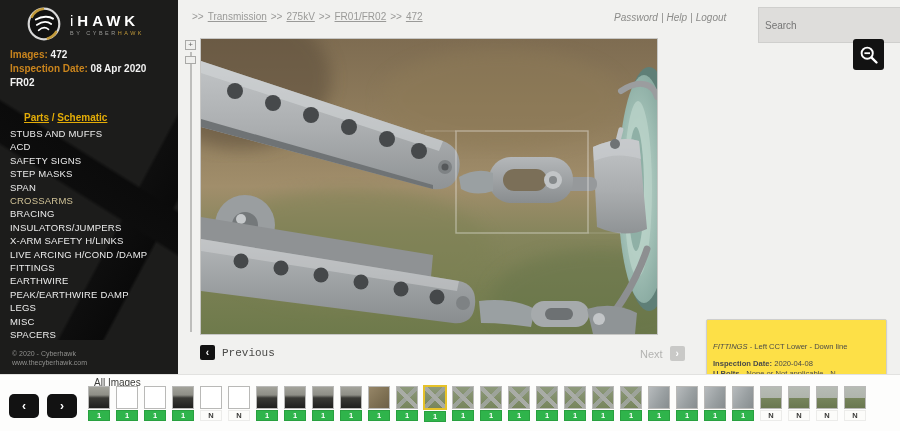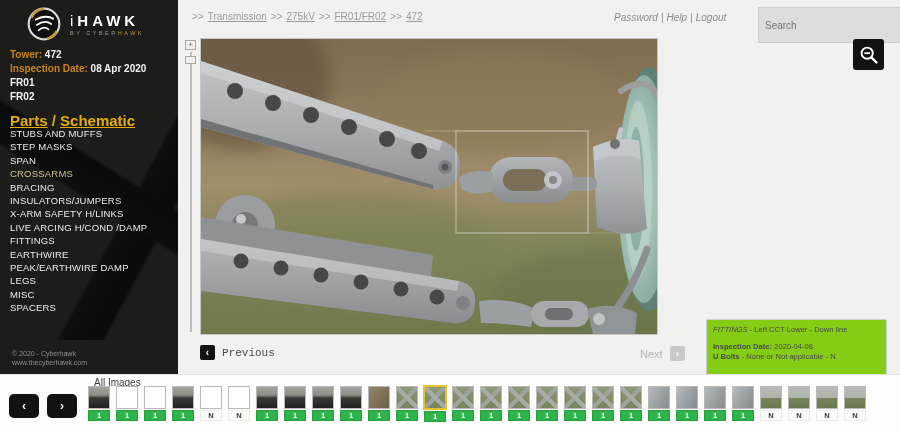--- a/index.html
+++ b/index.html
@@ -17,21 +17,21 @@
     opacity:.9; }
   .logo-row { position:absolute; left:26px; top:6px; display:flex; align-items:center; gap:8px; }
   .logo-mark { width:36px; height:36px; }
   .brand-name { color:#fff; font-size:15px; font-weight:bold; letter-spacing:4px; line-height:15px; }
   .brand-name .lil-i { font-weight:normal; }
   .brand-by { font-size:5.5px; letter-spacing:2.5px; color:#9a9a98; margin-top:2px; }
   .brand-by b { color:#c29a3a; font-weight:normal; }
   .side-fields { position:absolute; left:10px; top:48px; font-size:10px; line-height:14px; }
   .side-fields .lbl { color:#c9841d; font-weight:bold; }
   .side-fields .val { color:#f2f2f2; font-weight:bold; }
-  .parts-head { position:absolute; left:10px; top:112px; font-size:15px; font-weight:bold;
+  .parts-head { position:absolute; left:24px; top:112px; font-size:10px; font-weight:bold;
     color:#e3ac07; }
   .parts-head a { color:#e3ac07; text-decoration:underline; }
   .parts-list { position:absolute; left:10px; top:127px; list-style:none; }
   .parts-list li { font-size:9.5px; line-height:13.4px; color:#ececec; letter-spacing:.2px;
     cursor:pointer; white-space:nowrap; }
   .parts-list li.hl { color:#cfc196; }
   .side-copy { position:absolute; left:12px; top:349px; font-size:7px; line-height:9px; color:#8f8f8d; }
 
   
   .breadcrumb { position:absolute; left:190px; top:11px; font-size:10px; color:#9a9a98; z-index:2; }
@@ -62,23 +62,23 @@
   .prev-ctl { position:absolute; left:200px; top:345px; display:flex; align-items:center; gap:7px; z-index:2; }
   .sq-btn { width:15px; height:15px; border-radius:2px; background:#121212; color:#fff;
     display:flex; align-items:center; justify-content:center; font-size:10px; font-weight:bold;
     cursor:pointer; line-height:1; }
   .sq-btn.disabled { background:#c9c9c7; cursor:default; }
   .prev-label { font-size:11px; color:#4a4a48;font-family:Liberation Mono, monospace; }
   .next-ctl { position:absolute; left:640px; top:346px; display:flex; align-items:center; gap:7px; z-index:2; }
   .next-label { font-size:11px; color:#b3b3b1; }
 
   
-  .info-box { position:absolute; left:706px; top:319px; width:181px; height:58px; background:#84cc16;
+  .info-box { position:absolute; left:706px; top:319px; width:181px; height:58px; background:#fde047;
     border:1px solid #cfcfcd; border-radius:2px; box-shadow:0 1px 2px rgba(0,0,0,.08);
-    padding:5px 6px; font-size:7.6px; line-height:9.4px; color:#4a4a48; z-index:4; }
+    padding:22px 6px; font-size:7.6px; line-height:9.4px; color:#4a4a48; z-index:4; }
   .info-box .title { margin-bottom:8px; }
   .info-box .title i { font-style:italic; }
   .info-box b { font-weight:bold; }
 
   
   .filmstrip { position:absolute; left:0; top:374px; width:900px; height:57px; background:#fdfdfc;
     border-top:1px solid #e2e2e0; z-index:5; }
   .allimages-label { position:absolute; left:94px; top:2px; font-size:10px; color:#3c3c3a; }
   .strip-nav { position:absolute; top:19px; width:30px; height:24px; background:#121212;
     border-radius:5px; color:#fff; display:flex; align-items:center; justify-content:center;
@@ -119,31 +119,32 @@
         <path d="M 12 21 C 18 17, 24 17, 28 20" fill="none" stroke="#fff" stroke-width="2" stroke-linecap="round"></path>
         <path d="M 14 27 C 18 23.5, 22 23.5, 25 26" fill="none" stroke="#fff" stroke-width="1.8" stroke-linecap="round"></path>
       </svg>
       <div>
         <div class="brand-name"><span class="lil-i">i</span><span>HAWK</span></div>
         <div class="brand-by"><span>BY CYBER</span><b>HAWK</b></div>
       </div>
     </div>
 
     <div class="side-fields">
-      <div><span class="lbl">Tower:</span><span class="val"> 472</span></div>
+      <div><span class="lbl">Images:</span><span class="val"> 472</span></div>
       <div><span class="lbl">Inspection Date:</span><span class="val"> 08 Apr 2020</span></div>
-      <div class="val">FR01</div>
       <div class="val">FR02</div>
     </div>
 
     <div class="parts-head">
       <a href="#">Parts</a><span> / </span><a href="#">Schematic</a>
     </div>
     <ul class="parts-list">
         <li>STUBS AND MUFFS</li>
+        <li>ACD</li>
+        <li>SAFETY SIGNS</li>
         <li>STEP MASKS</li>
         <li>SPAN</li>
         <li class="hl">CROSSARMS</li>
         <li>BRACING</li>
         <li>INSULATORS/JUMPERS</li>
         <li>X-ARM SAFETY H/LINKS</li>
         <li>LIVE ARCING H/COND /DAMP</li>
         <li>FITTINGS</li>
         <li>EARTHWIRE</li>
         <li>PEAK/EARTHWIRE DAMP</li>

